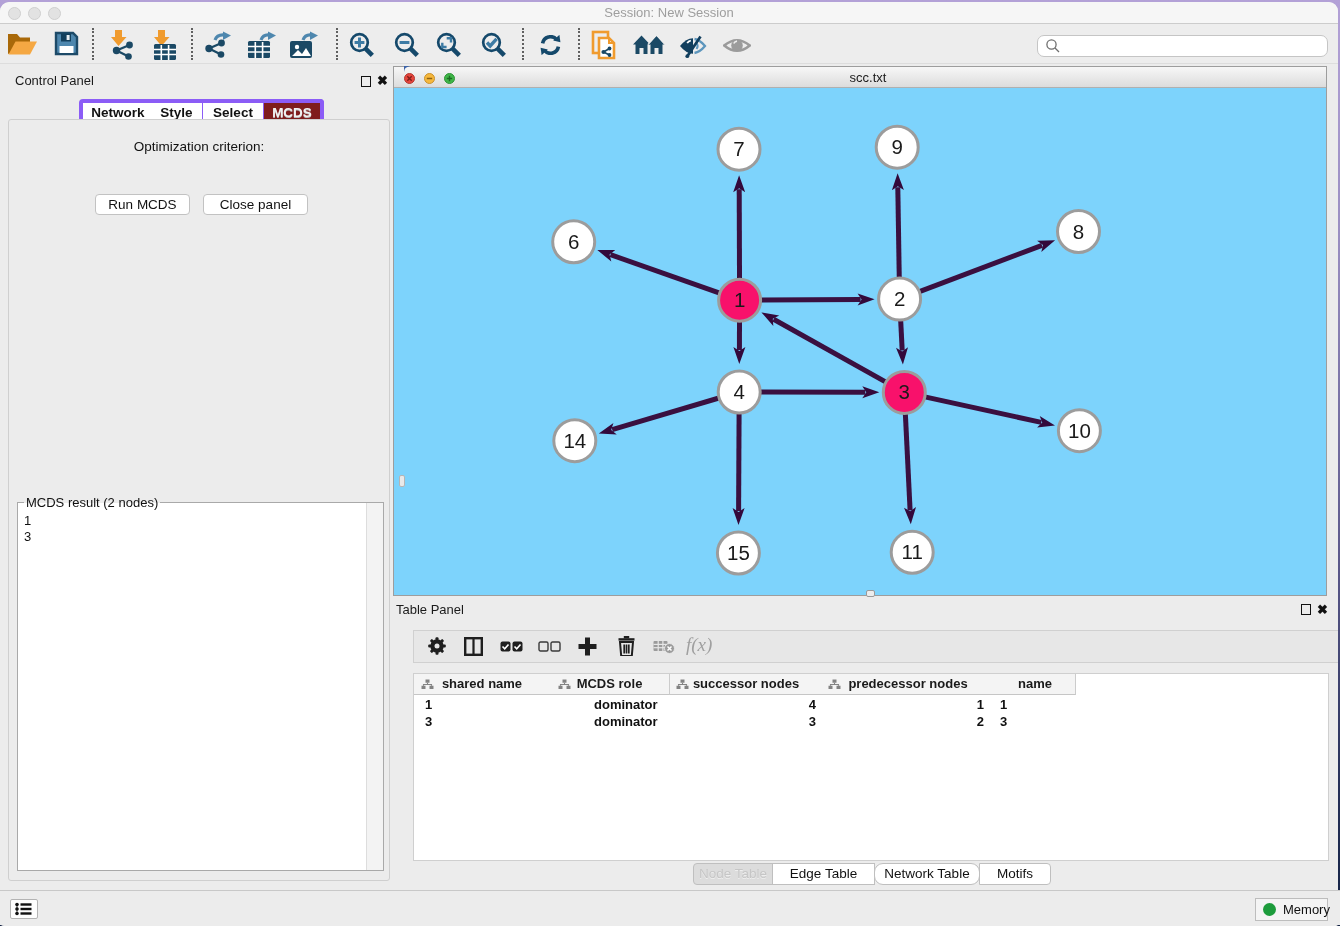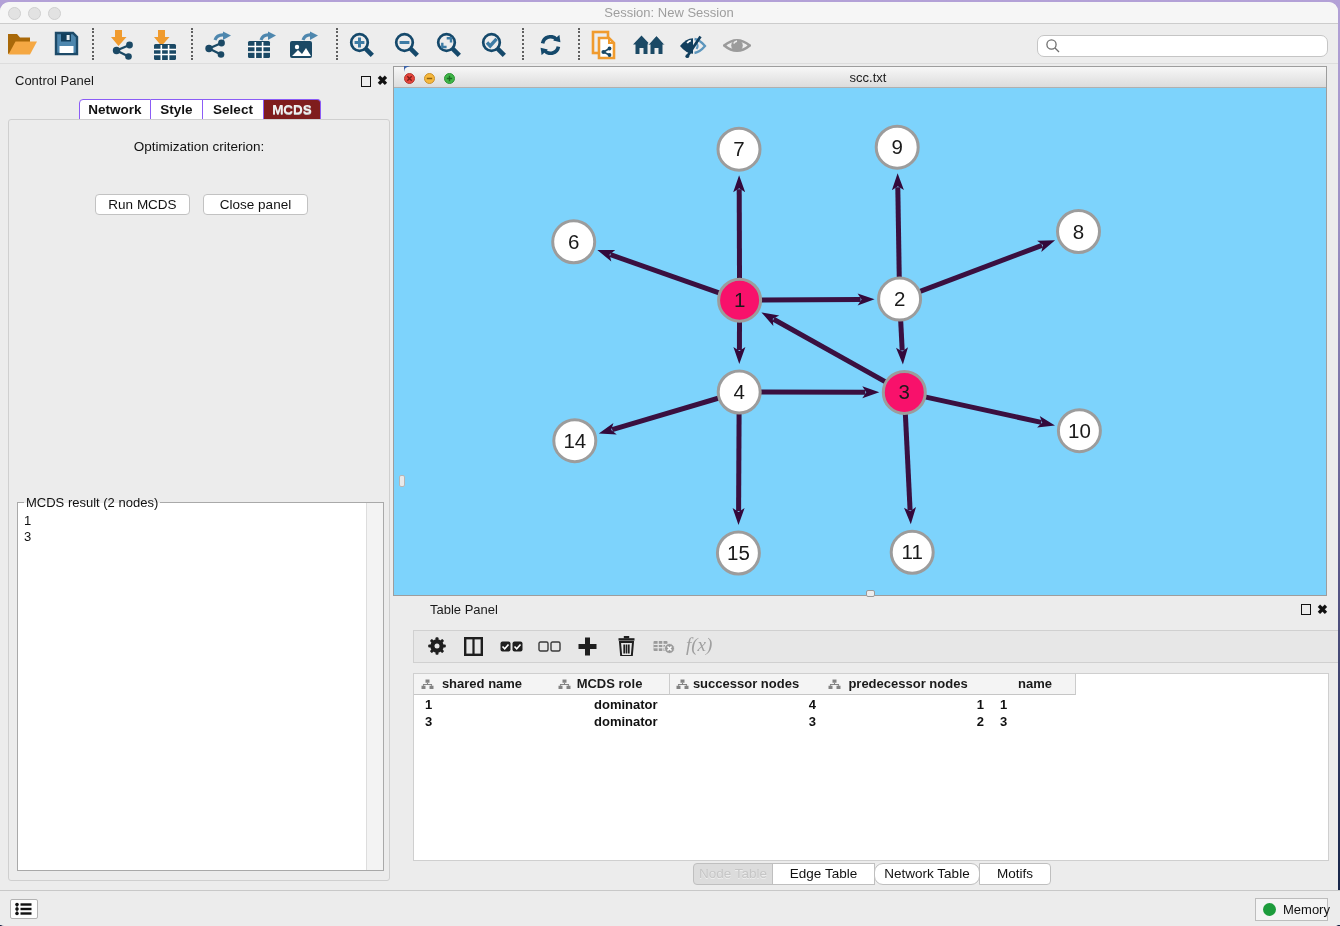--- a/index.html
+++ b/index.html
@@ -19,21 +19,21 @@
 #toolbar{position:absolute;left:0;top:22px;width:100%;height:39px;background:#ededed;
  border-bottom:1px solid #dddddd;}
 .tbi{position:absolute;top:7px;}
 .tsep{position:absolute;top:4px;height:32px;width:0;border-left:2px dotted #606060;}
 #search{position:absolute;left:1037px;top:11px;width:289px;height:20px;background:#fff;
  border:1px solid #c5c5c5;border-radius:7px;}
 
 #cp-title{position:absolute;left:15px;top:71px;font-size:13px;color:#1b1b1b;}
 .hdr-sq{position:absolute;width:8px;height:9px;border:1.5px solid #111;}
 .hdr-x{position:absolute;font-size:13px;font-weight:bold;color:#111;}
-.cptab{position:absolute;top:97px;height:19px;background:#fff;border:1px solid #8b5cf6;
+.cptab{position:absolute;top:97px;height:19px;background:#fff;border:4px solid #8b5cf6;
  font-size:13.5px;font-weight:bold;color:#111;text-align:center;line-height:19px;}
 #cp-body{position:absolute;left:8px;top:117px;width:380px;height:760px;background:#ececec;
  border:1px solid #cfcfcf;border-radius:3px;}
 #opt-label{position:absolute;left:44px;top:137px;width:310px;text-align:center;font-size:13.5px;color:#111;}
 #opt-select{position:absolute;left:44px;top:159px;width:308px;height:19px;background:#fff;
  border:1px solid #b5b5b5;border-radius:4px;font-size:13.5px;color:#111;line-height:19px;}
 .cpbtn{position:absolute;top:192px;height:19px;background:#fff;border:1px solid #c2c2c2;
  border-radius:4px;font-size:13.5px;color:#111;text-align:center;line-height:19px;}
 #mcds-box{position:absolute;left:17px;top:500px;width:365px;height:367px;background:#fff;
  border:1px solid #a9a9a9;}
@@ -50,21 +50,21 @@
 #membtn{position:absolute;left:1255px;top:7px;width:71px;height:21px;background:#f4f4f4;
  border:1px solid #bdbdbd;font-size:13px;color:#111;}
 
 #netframe{position:absolute;left:393px;top:64px;width:932px;height:528px;
  border:1px solid #9d9d9d;background:#7dd3fc;}
 #net-titlebar{position:absolute;left:0;top:0;width:100%;height:20px;
  background:linear-gradient(180deg,#f7f7f7,#dcdcdc);border-bottom:1px solid #b0b0b0;}
 #net-title{position:absolute;width:100%;text-align:center;font-size:13px;color:#1a1a1a;line-height:22px;padding-left:8px;}
 .ntl{position:absolute;top:6px;width:11px;height:11px;border-radius:50%;box-sizing:border-box;}
 
-#tp-title{position:absolute;left:430px;top:600px;font-size:13px;color:#1b1b1b;}
+#tp-title{position:absolute;left:396px;top:600px;font-size:13px;color:#1b1b1b;}
 #tp-toolbar{position:absolute;left:413px;top:628px;width:914px;height:31px;background:#e7e7e7;
  border:1px solid #d0d0d0;padding-left:42px;}
 #tp-table{position:absolute;left:413px;top:671px;width:914px;height:186px;background:#fff;
  border:1px solid #cfcfcf;font-weight:bold;}
 .th{position:absolute;top:0;height:20px;background:#f4f4f4;border-right:1px solid #cccccc;
  border-bottom:1px solid #c6c6c6;font-size:13px;color:#1a1a1a;text-align:center;line-height:20px;}
 .td{position:absolute;font-size:13px;color:#111;height:16px;line-height:16px;}
 .ttab{position:absolute;top:863px;height:20px;background:#fff;border:1px solid #bfbfbf;
  font-size:13.5px;color:#111;text-align:center;line-height:20px;}
 </style>

